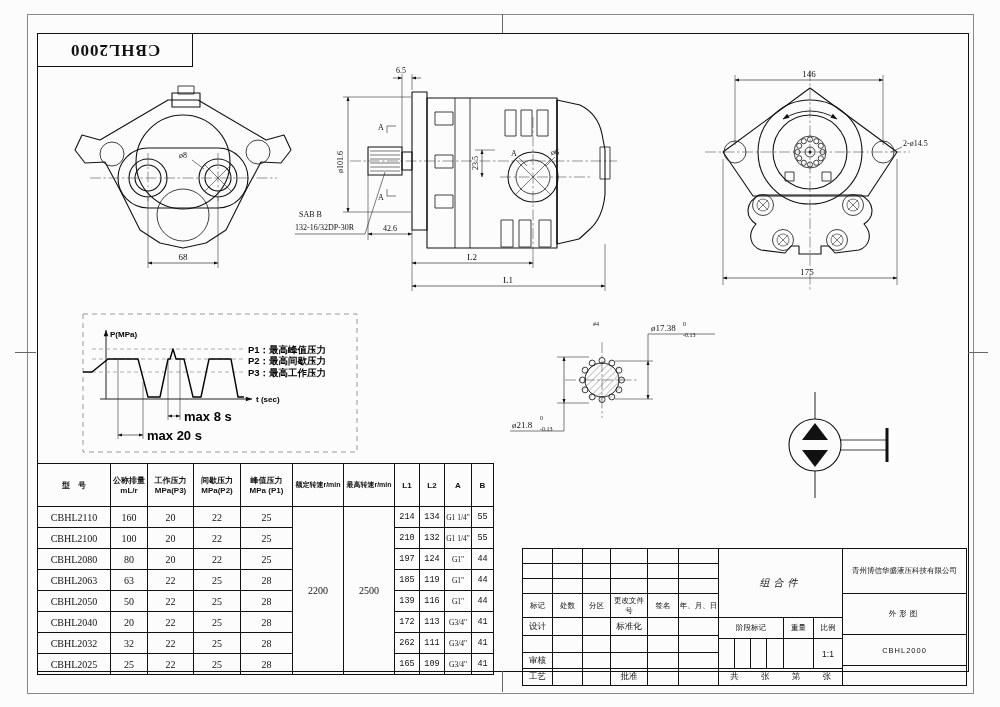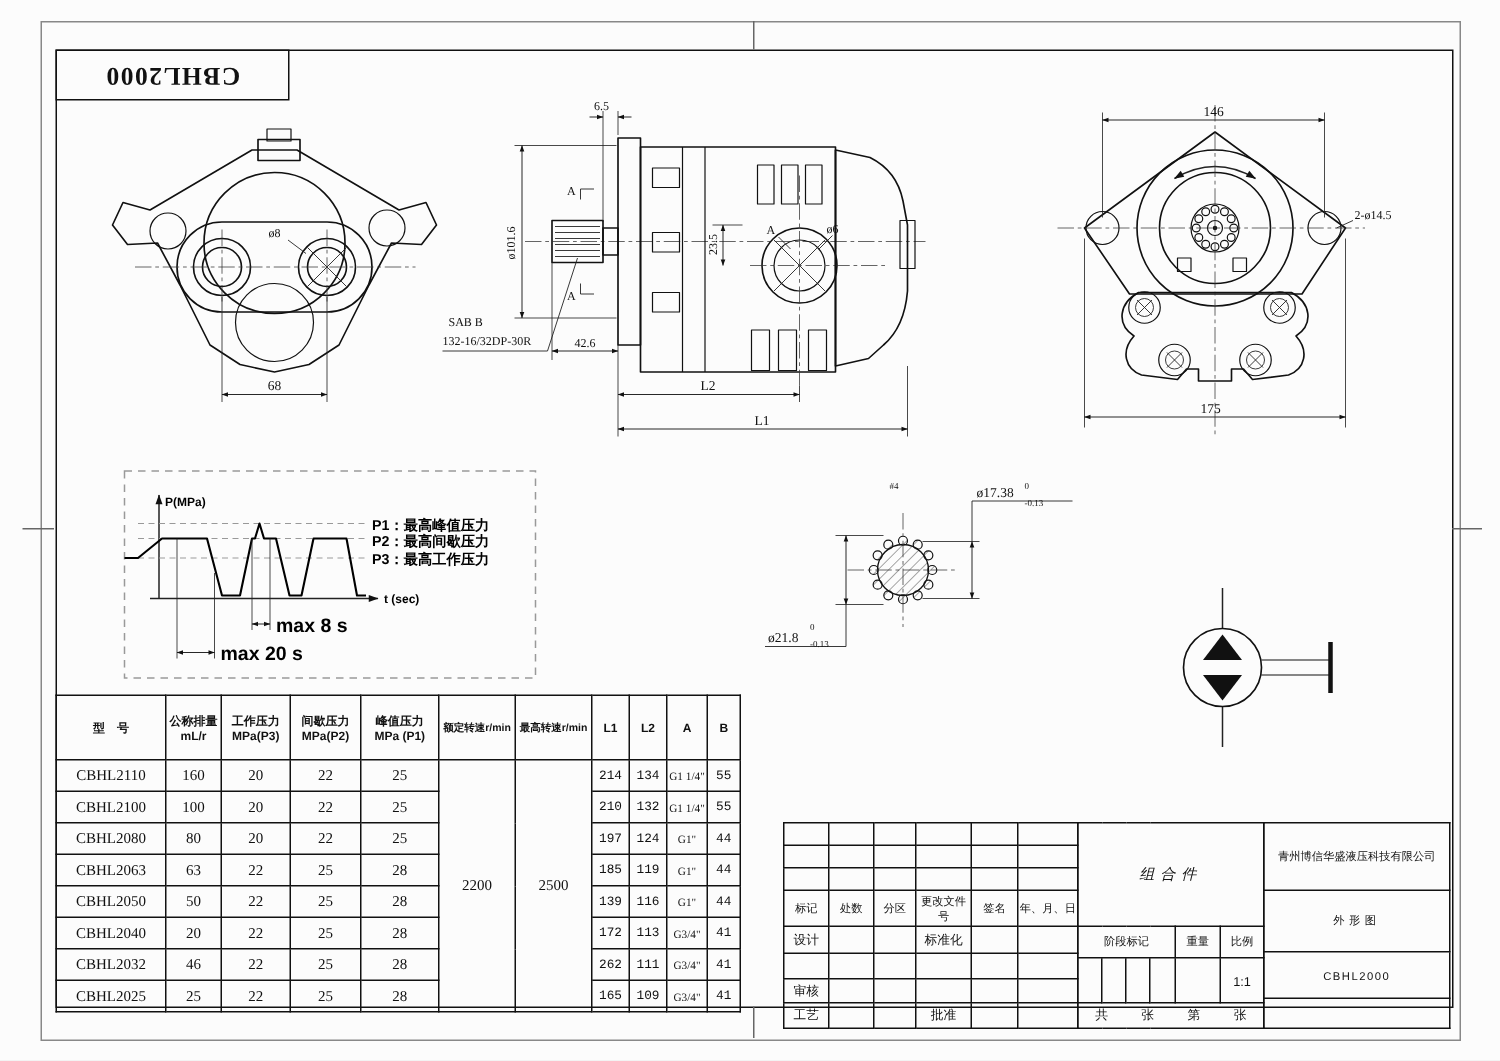--- a/index.html
+++ b/index.html
@@ -427,21 +427,21 @@
       <td>22</td>
       <td>25</td>
       <td>28</td>
       <td class="thr">172</td>
       <td class="thr">113</td>
       <td class="acol">G3/4"</td>
       <td class="thr">41</td>
     </tr>
     <tr>
       <td class="mdl">CBHL2032</td>
-      <td>46</td>
+      <td>32</td>
       <td>22</td>
       <td>25</td>
       <td>28</td>
       <td class="thr">262</td>
       <td class="thr">111</td>
       <td class="acol">G3/4"</td>
       <td class="thr">41</td>
     </tr>
     <tr>
       <td class="mdl">CBHL2025</td>

